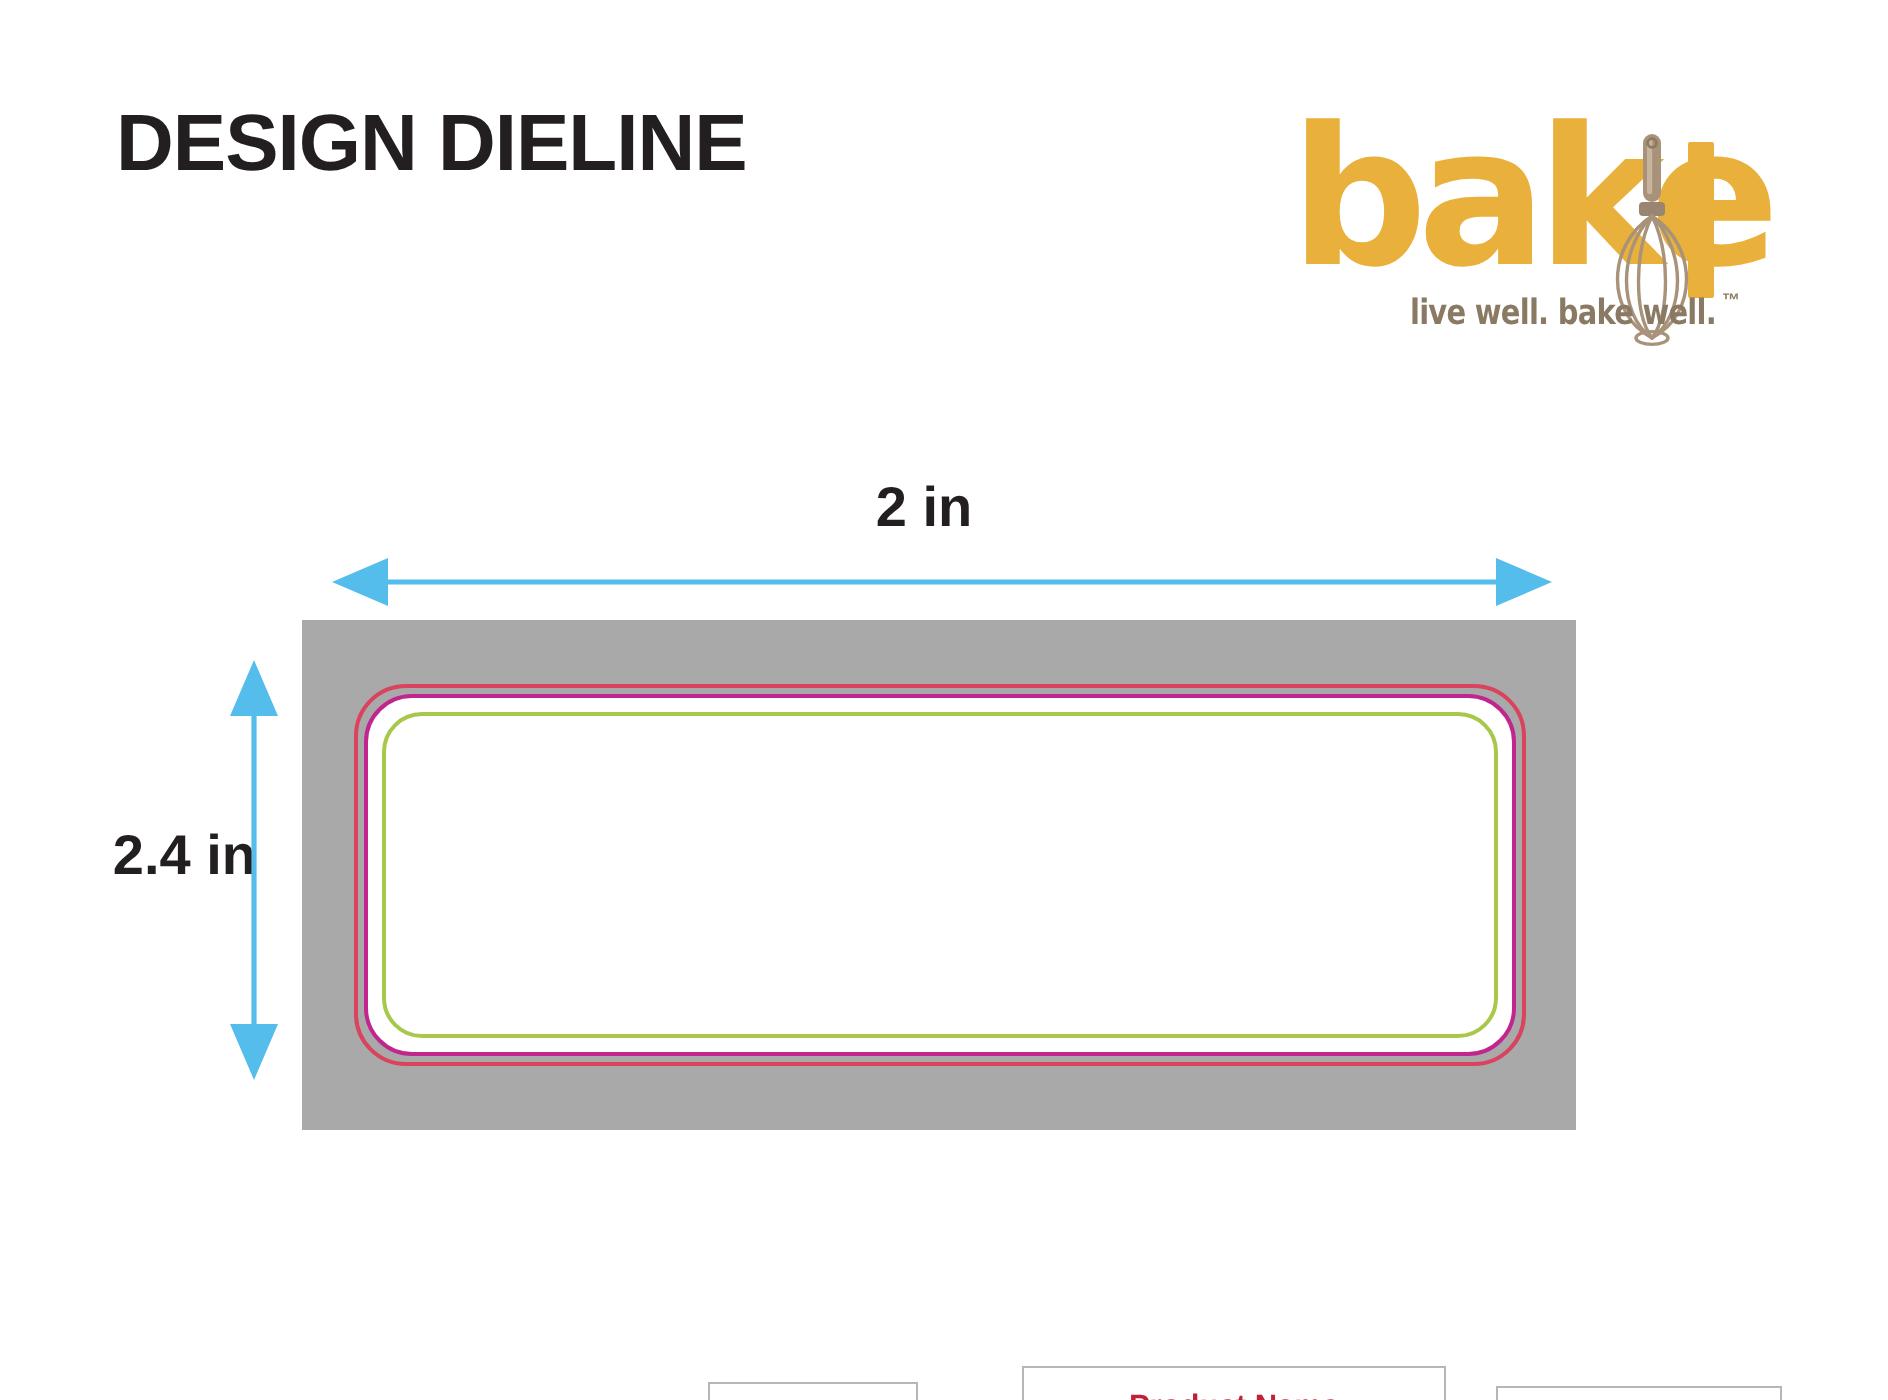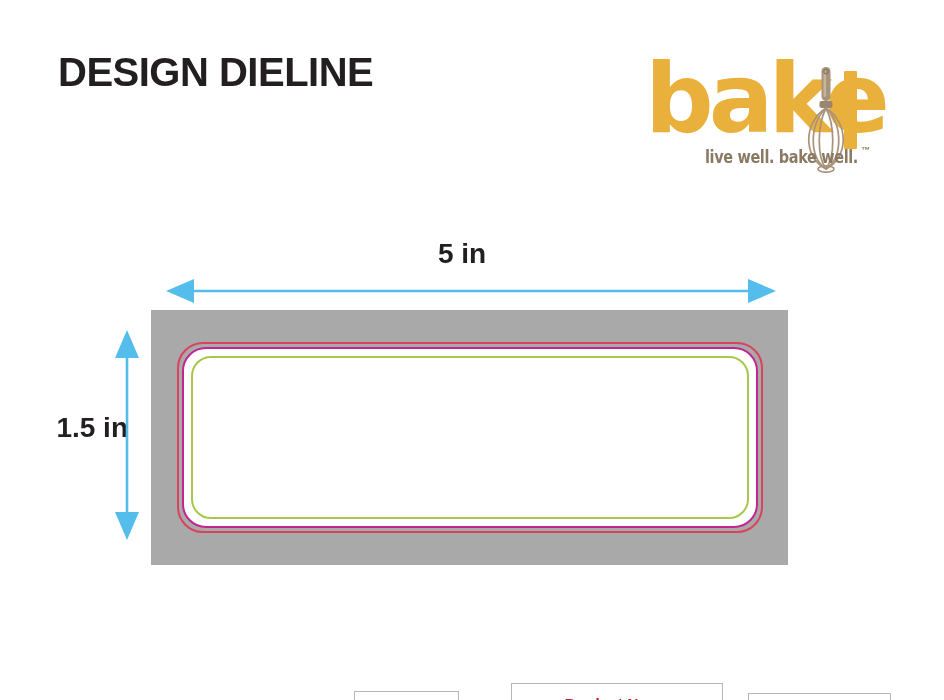--- a/index.html
+++ b/index.html
@@ -117,23 +117,23 @@
         <path d="M31 43 C 54 58, 54 92, 31 104"></path>
       </g>
       <ellipse cx="31" cy="104" rx="8" ry="3.2" fill="none" stroke="#a8937a" stroke-width="1.7"></ellipse>
     </svg>
 
     <div class="logo-tm">™</div>
     <div class="logo-tag">live well. bake well.</div>
   </div>
 
   <div class="dim-top-label">
-    <span>5 in</span>
+    <span>2 in</span>
   </div>
-  <div class="dim-left-label">1.5 in</div>
+  <div class="dim-left-label">2.4 in</div>
 
   <svg class="arrow-h" viewBox="0 0 610 26">
     <line x1="22" y1="13" x2="588" y2="13" stroke="#55bdeb" stroke-width="2.6"></line>
     <polygon points="0,13 28,1 28,25" fill="#55bdeb"></polygon>
     <polygon points="610,13 582,1 582,25" fill="#55bdeb"></polygon>
   </svg>
 
   <svg class="arrow-v" viewBox="0 0 26 210">
     <line x1="13" y1="22" x2="13" y2="188" stroke="#55bdeb" stroke-width="2.6"></line>
     <polygon points="13,0 1,28 25,28" fill="#55bdeb"></polygon>

